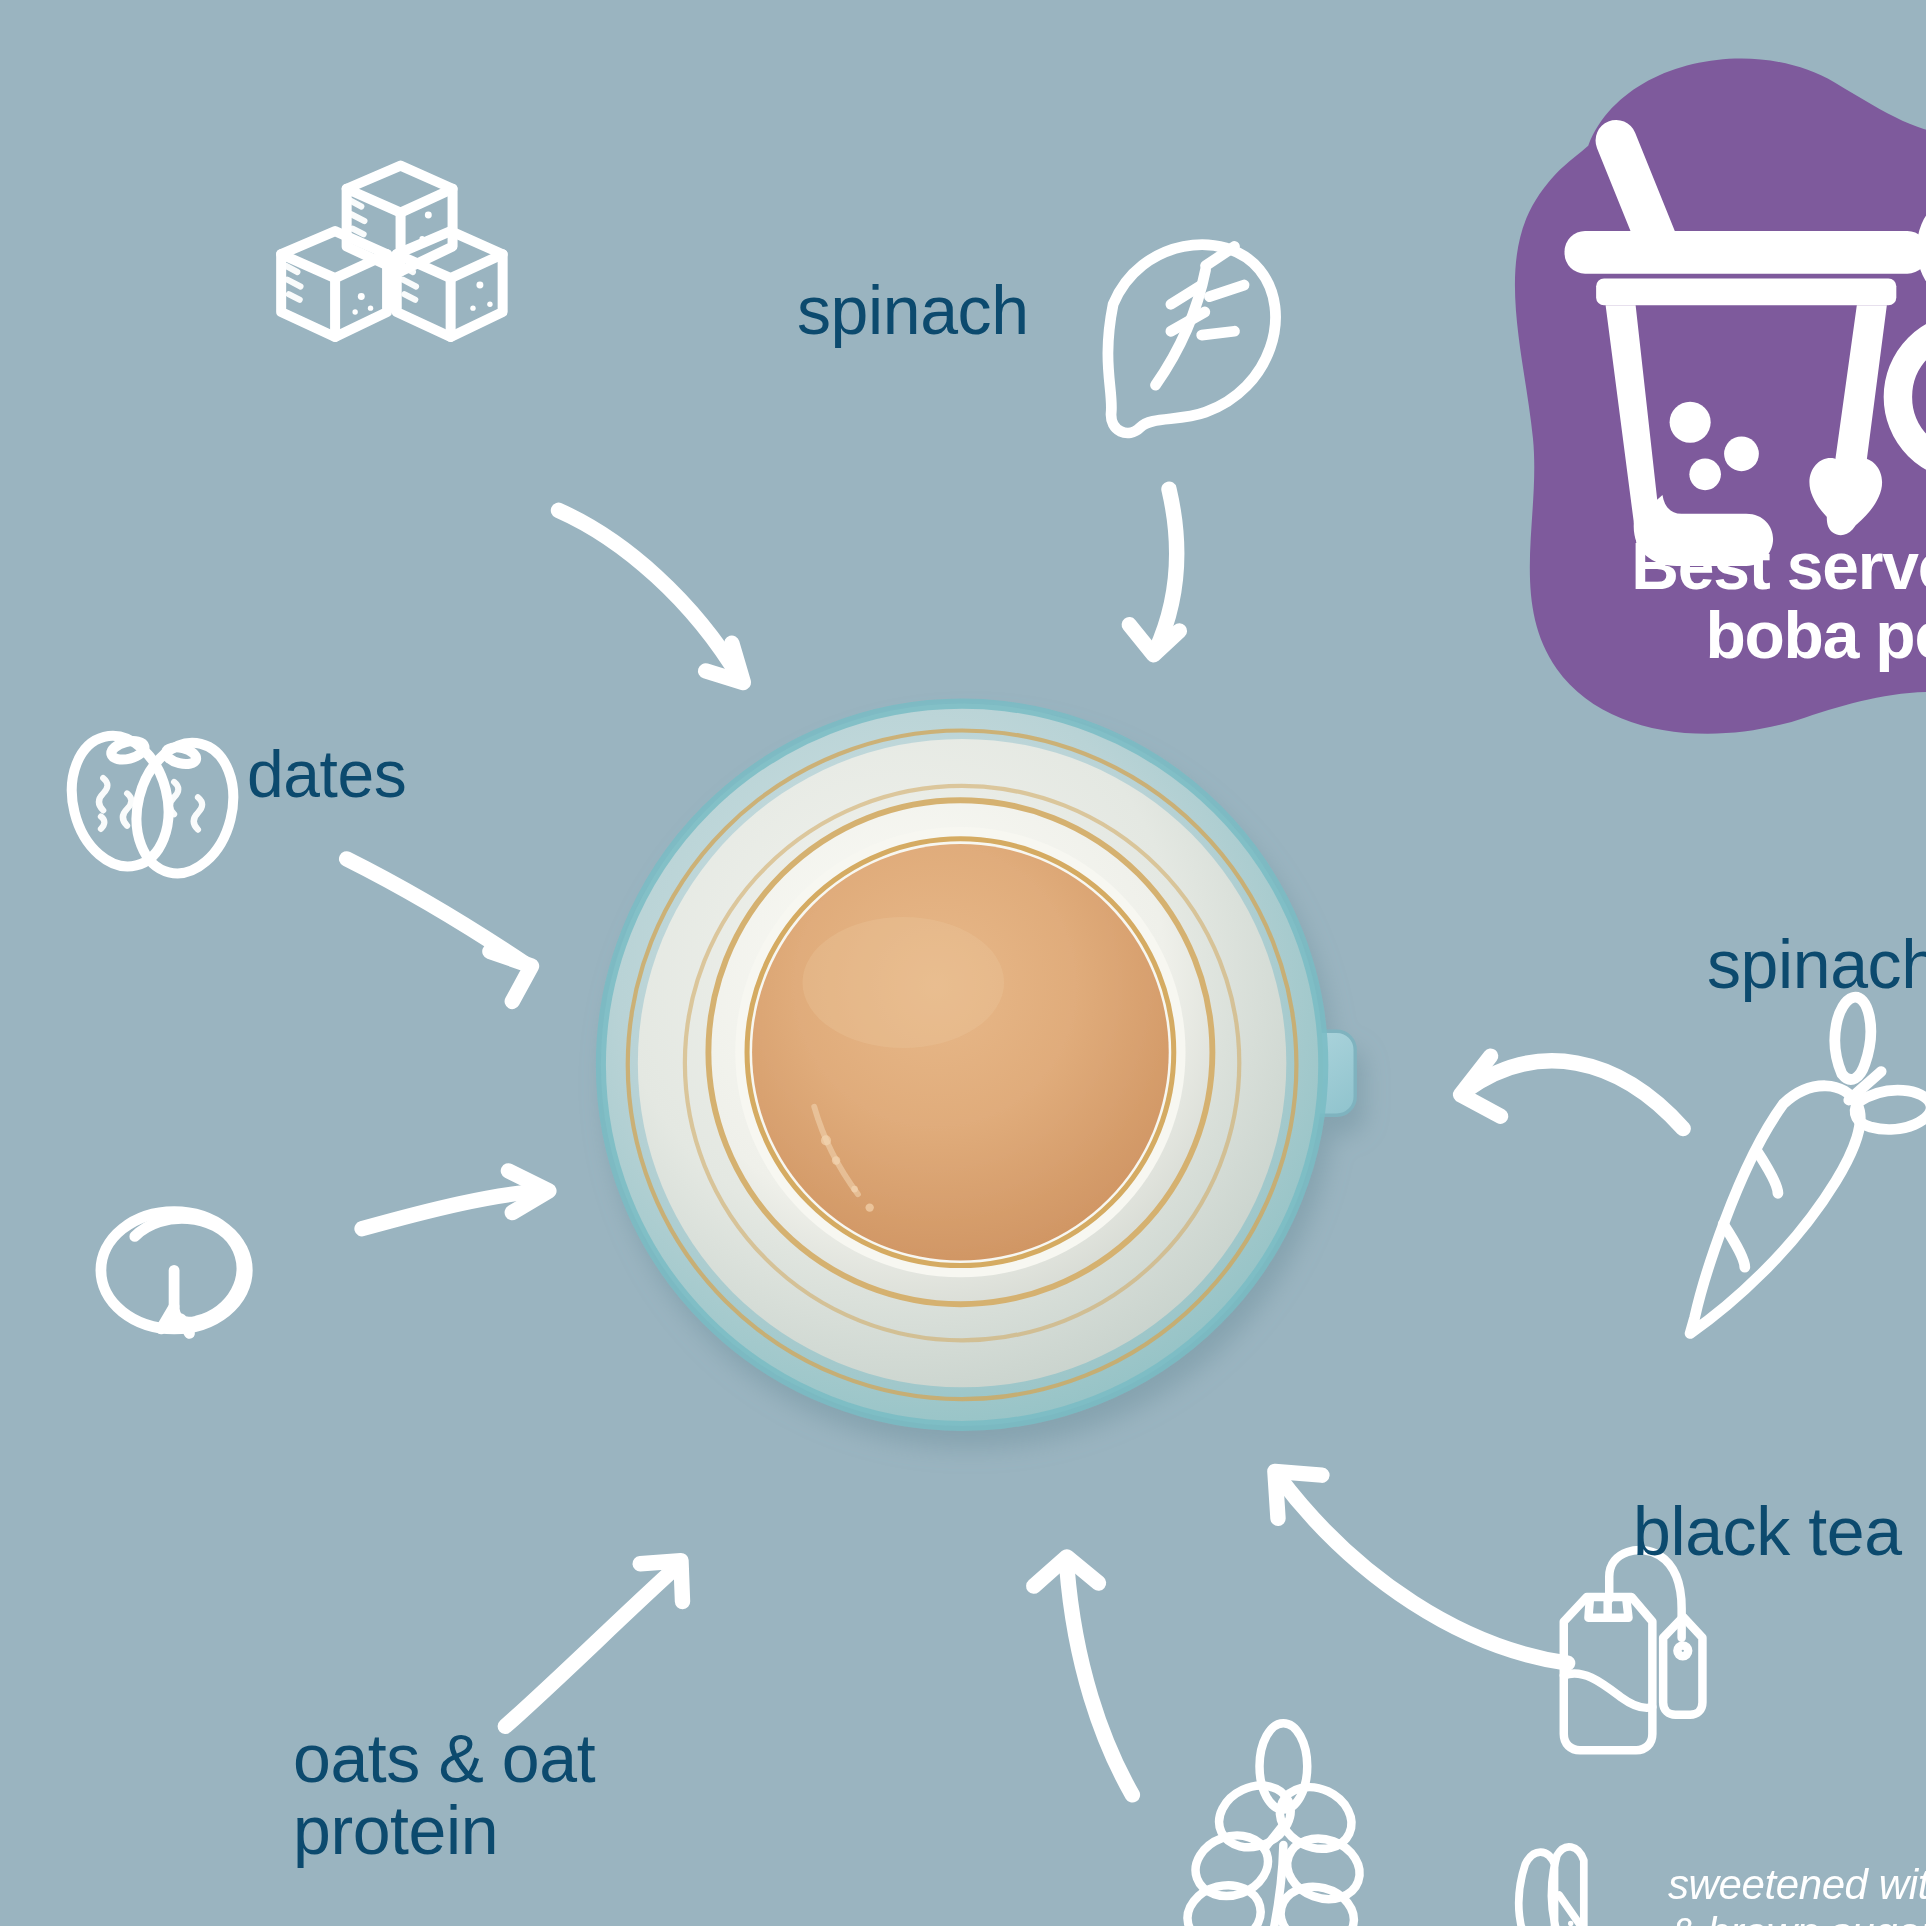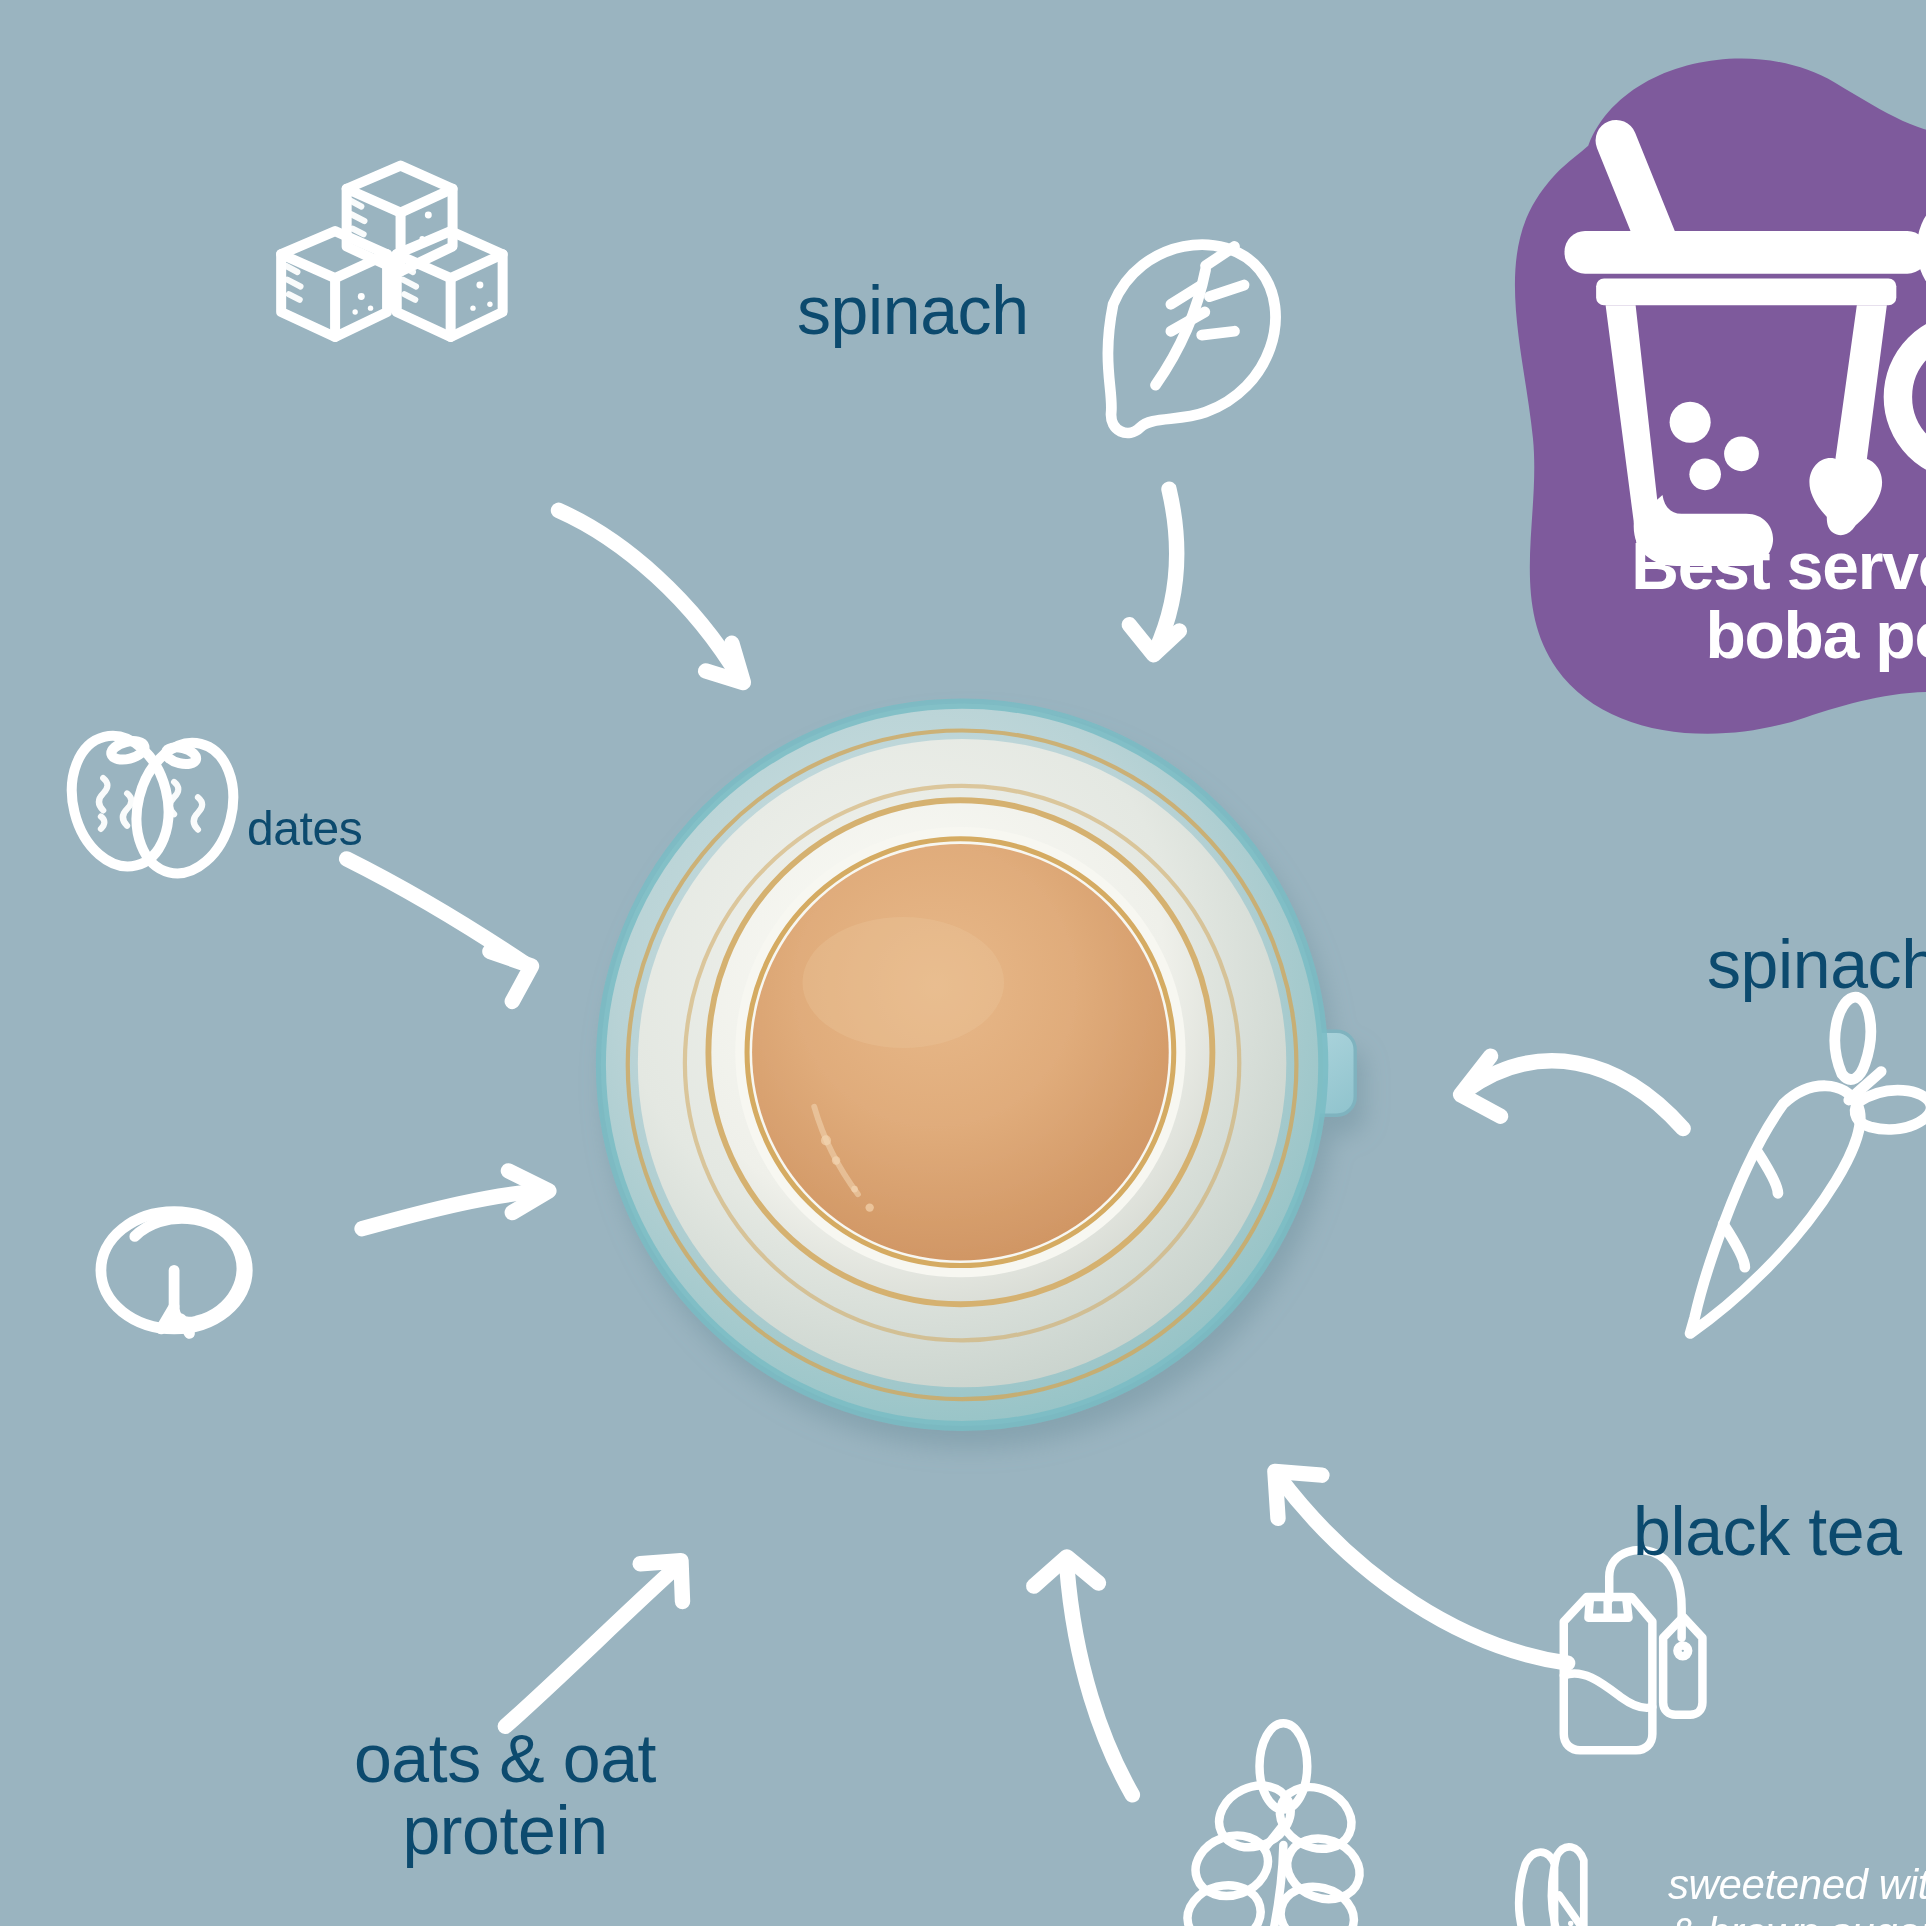--- a/index.html
+++ b/index.html
@@ -370,28 +370,28 @@
   </svg>
 
   <div id="badge-text">
     <div>Best served with</div>
     <div>boba pearls</div>
   </div>
 
 
   <div class="lbl" style="left:797px;top:274px;font-size:68px;">spinach</div>
 
-  <div class="lbl" style="left:247px;top:804px;font-size:48px;">dates</div>
+  <div class="lbl" style="left:247px;top:740px;font-size:66px;">dates</div>
 
   <div class="lbl" style="left:1707px;top:928px;font-size:68px;">spinach</div>
 
 
   <div class="lbl" style="left:1633px;top:1495px;font-size:68px;">black tea</div>
 
-  <div class="lbl" style="left: 293px; top: 1722px; font-size: 68px; text-align: center; width: 424px; white-space: pre;">oats &amp; oat
+  <div class="lbl" style="left: 293px; top: 1722px; font-size: 68px; text-align: left; width: 424px; white-space: pre;">oats &amp; oat
 protein</div>
 
 
   <div id="stevia-note">
     <div>sweetened with Stevia</div>
     <div>&amp; brown sugar</div>
   </div>
 
 </div>
 

